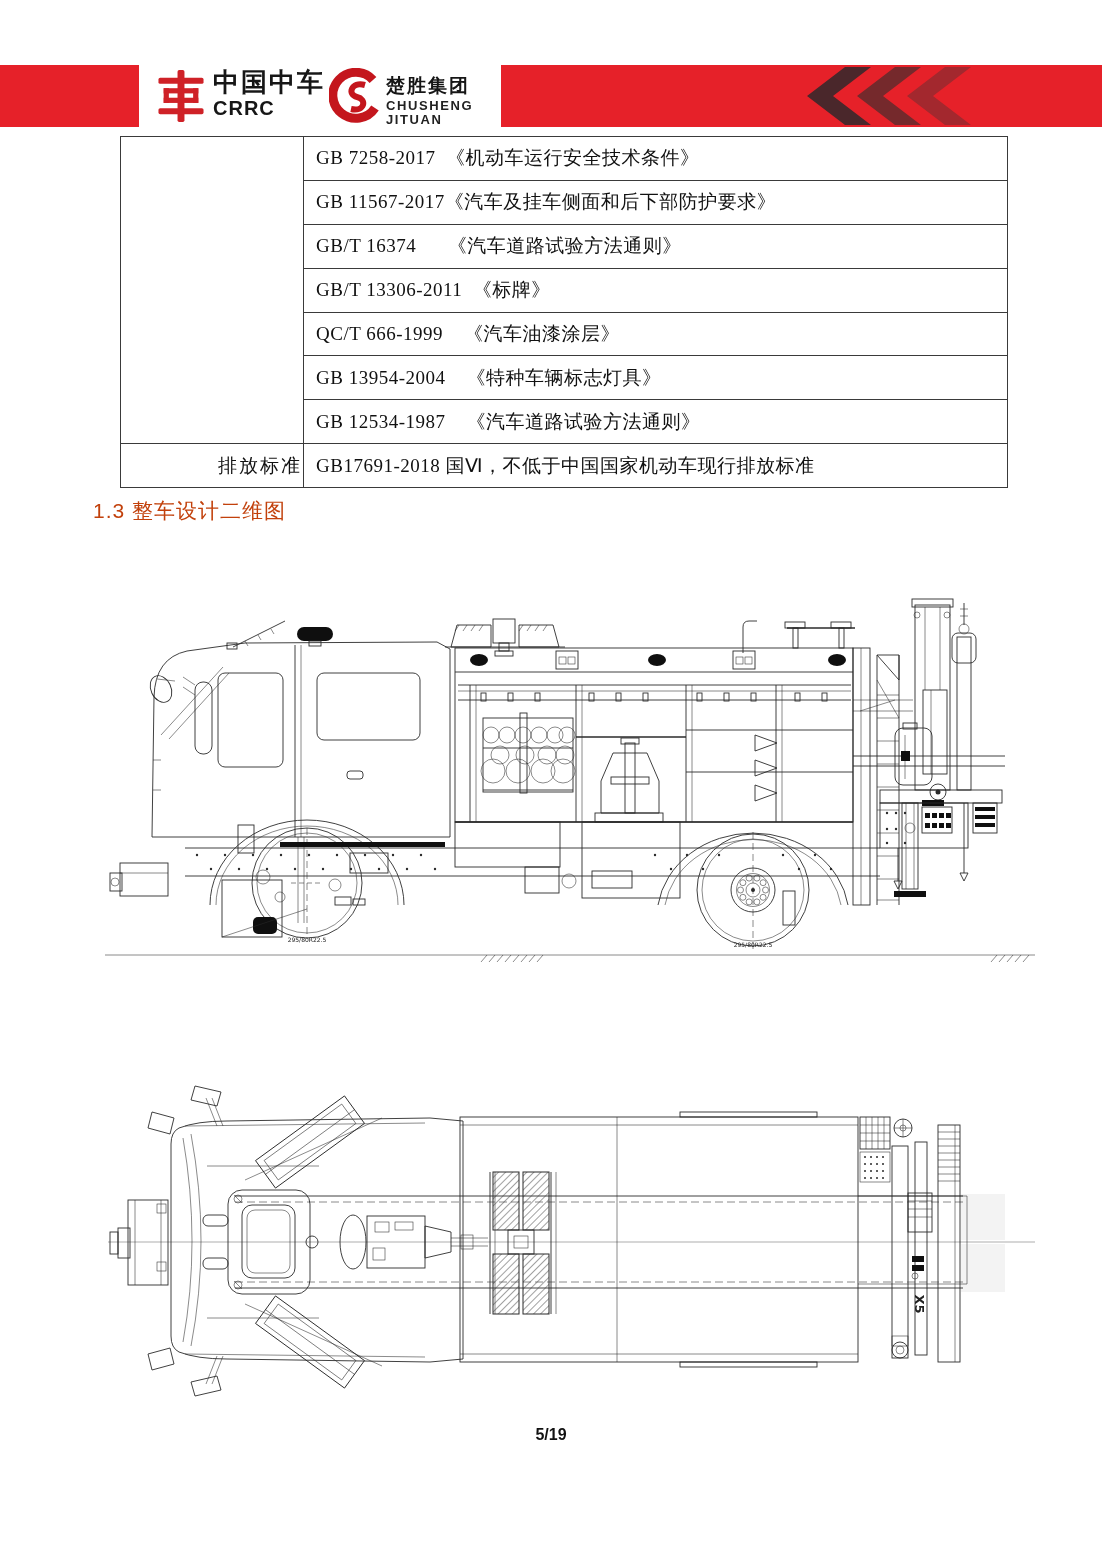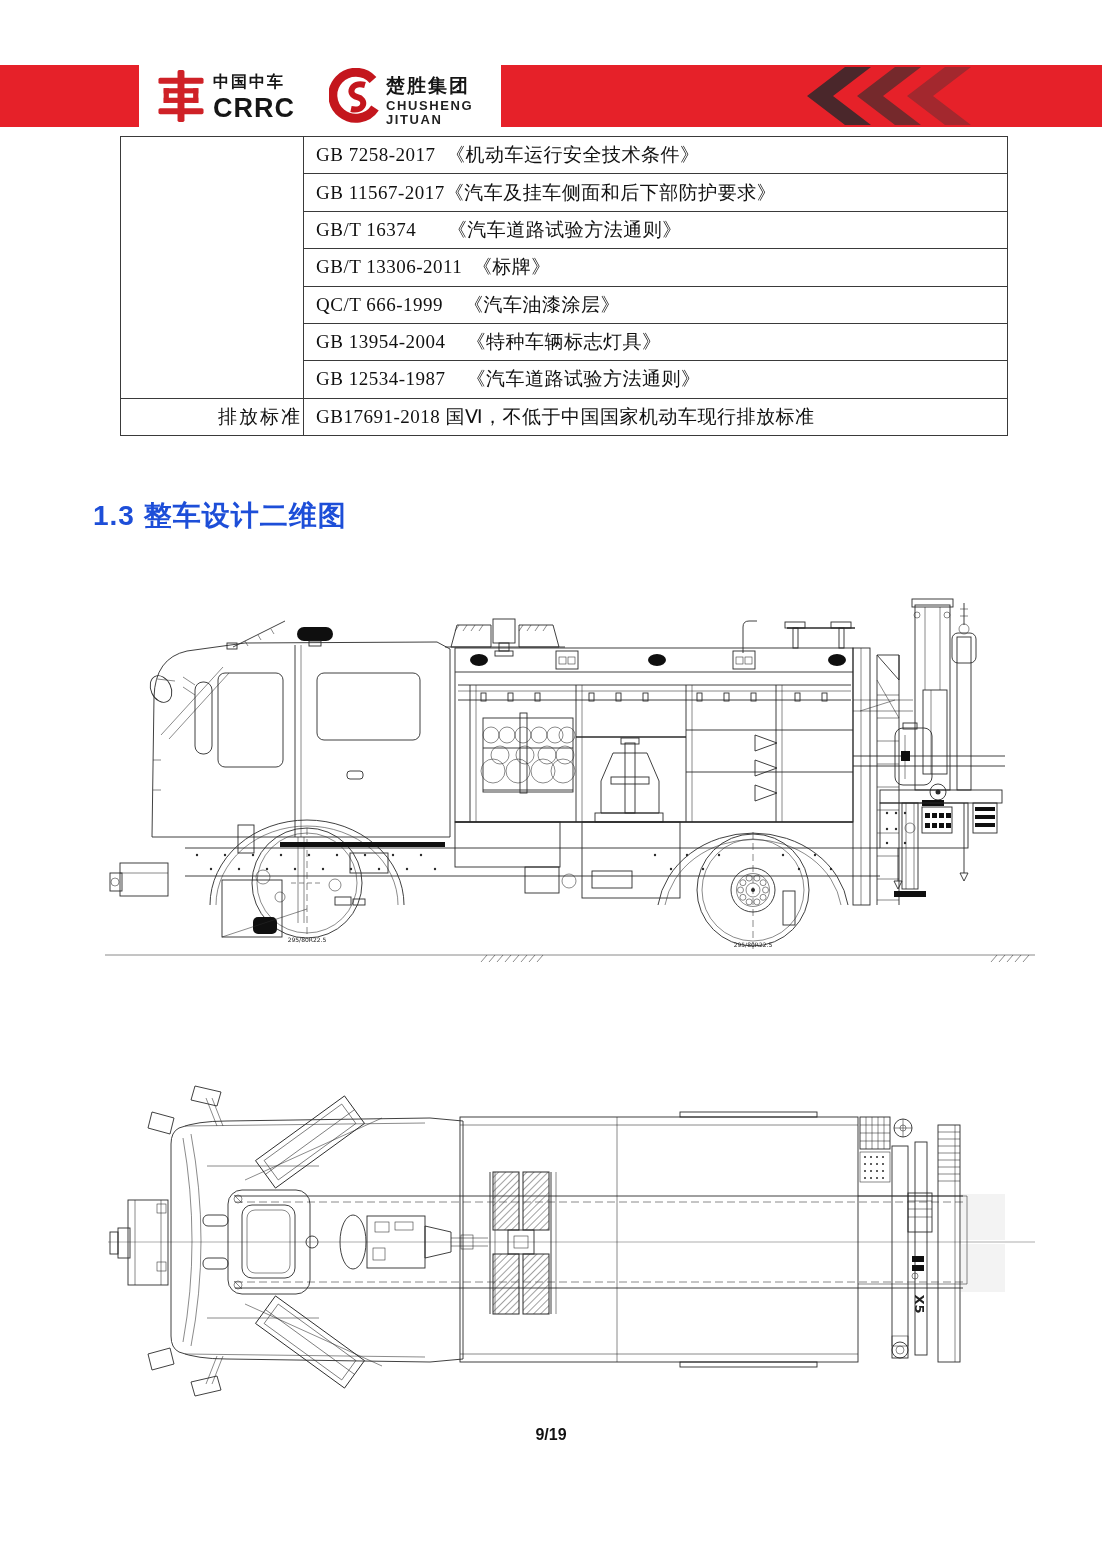--- a/index.html
+++ b/index.html
@@ -6,36 +6,36 @@
   #page{position:relative;width:1102px;height:1559px;background:#fff;overflow:hidden;
         font-family:"Liberation Sans",sans-serif;}
   
   .band{position:absolute;top:65px;height:62px;background:#e62129;}
   .band-left{left:0;width:139px;}
   .band-right{left:501px;width:601px;}
   .logo-row{position:absolute;top:65px;left:139px;width:362px;height:62px;background:#fff;
             display:flex;align-items:center;}
   .crrc-emblem{position:absolute;left:16px;top:4px;}
   .crrc-words{position:absolute;left:74px;top:5px;color:#161616;}
-  .crrc-zh{font-size:16px;font-weight:bold;letter-spacing:2px;line-height:24px;}
-  .crrc-en{font-size:27px;font-weight:800;letter-spacing:1px;line-height:28px;}
+  .crrc-zh{font-size:26px;font-weight:bold;letter-spacing:2px;line-height:24px;}
+  .crrc-en{font-size:20px;font-weight:800;letter-spacing:1px;line-height:28px;}
   .cs-logo{position:absolute;left:190px;top:3px;}
   .cs-words{position:absolute;left:247px;top:8px;color:#161616;}
   .cs-zh{font-size:19px;font-weight:bold;letter-spacing:2px;line-height:26px;}
   .cs-en{font-size:13px;font-weight:bold;letter-spacing:1.6px;line-height:14px;color:#222;}
   .chevrons{position:absolute;left:282px;top:2px;}
   
   table.std{position:absolute;left:120px;top:136px;border-collapse:collapse;table-layout:fixed;
-            width:870px;height:300px;}
+            width:870px;height:352px;}
   table.std td{border:1.6px solid #3a3a3a;font-family:"Liberation Serif",serif;
                font-size:19px;color:#111;vertical-align:middle;}
   td.cat{width:180px;text-align:right;letter-spacing:2px;}
   td.std-cell{width:690px;padding-left:12px;white-space:pre;letter-spacing:.5px;}
   
-  .sec-head{position:absolute;left:93px;top:497px;font-size:28px;font-weight:bold;color:#1d4ed8;
+  .sec-head{position:absolute;left:93px;top:497px;font-size:21px;font-weight:normal;color:#c2410c;
             letter-spacing:1px;font-family:"Liberation Sans",sans-serif;}
   .page-num{position:absolute;left:0;top:1426px;width:1102px;text-align:center;
             font-size:16px;font-weight:bold;color:#111;}
   
   svg .ln{stroke:#2b2b2b;stroke-width:.9;fill:none;}
   svg .lt{stroke:#2b2b2b;stroke-width:.55;fill:none;}
   svg .lk{stroke:#2b2b2b;stroke-width:1.4;fill:none;}
   svg .fl{fill:#0f0f0f;stroke:none;}
   svg .dot{fill:#2b2b2b;stroke:none;}
   svg .cl{stroke:#777;stroke-width:.6;fill:none;}
@@ -599,15 +599,15 @@
           <line x1="843" y1="87" x2="865" y2="87"></line>
         <line x1="843" y1="94" x2="865" y2="94"></line>
           <line x1="843" y1="101" x2="865" y2="101"></line>
       </g>
       <line class="lt" x1="763" y1="116" x2="872" y2="116"></line>
       <line class="lt" x1="763" y1="204" x2="872" y2="204"></line>
       <line class="lt" x1="872" y1="116" x2="872" y2="204"></line>
     </g>
   </svg>
 
-  <div class="page-num">9/19</div>
+  <div class="page-num">5/19</div>
 
 </div>
 
 </body></html>

